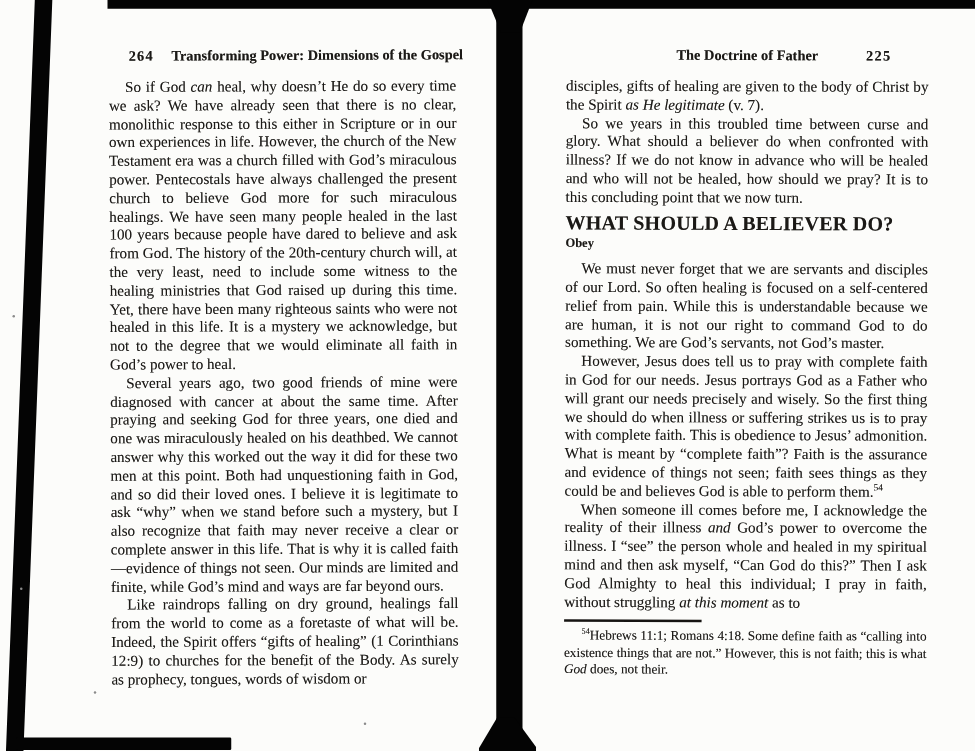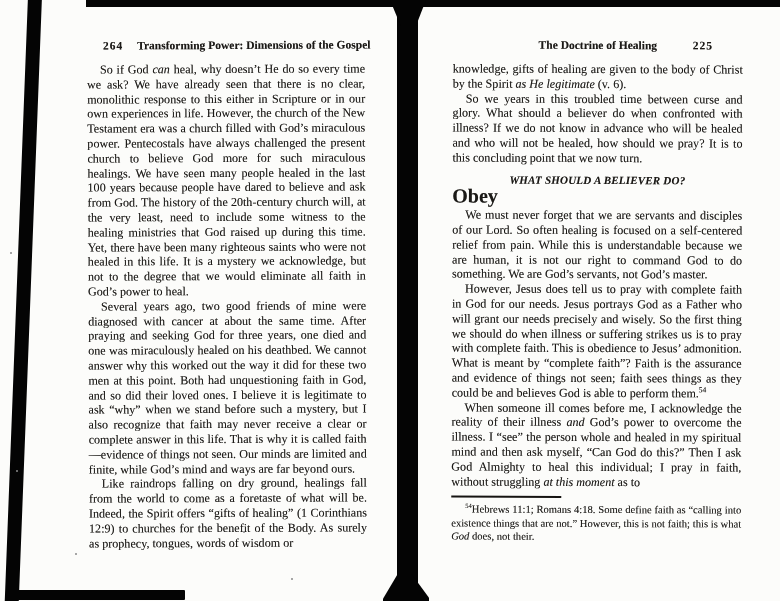--- a/index.html
+++ b/index.html
@@ -32,25 +32,25 @@
   
   .left-col{position:absolute;left:88px;top:38px;width:278px;transform:rotate(-0.25deg);}
   .left-col .running-head .pagenum{margin-left:16px;margin-right:14px;letter-spacing:1px;}
   .left-col .page-body{margin-top:9px;}
   
   .right-col{position:absolute;left:452px;top:38px;width:290px;transform:rotate(0.2deg);}
   .right-col .running-head{position:relative;text-align:center;}
   .right-col .running-head .pagenum{position:absolute;left:240px;top:0;letter-spacing:1px;}
   .right-col .page-body{margin-top:9px;}
   .sect-head{
-    font-size:11px;font-weight:bold;text-align:center;
-    margin:7px 0 2px 0;letter-spacing:.2px;text-indent:0;font-style:italic;
+    font-size:16px;font-weight:bold;text-align:left;
+    margin:7px 0 2px 0;letter-spacing:.2px;text-indent:0;
   }
   .sub-head{
-    font-size:20px;font-weight:bold;text-align:left;
+    font-size:10px;font-weight:bold;text-align:left;
     margin:0 0 4px 0;text-indent:0;
   }
   sup{font-size:.62em;line-height:0;vertical-align:super;}
   .footnote{margin-top:7px;}
   .footnote-rule{width:110px;height:2px;background:#161412;margin-bottom:5px;}
   .footnote-text{
     margin:0;font-size:10.6px;line-height:13.2px;text-align:justify;
     text-indent:14px;text-shadow:0 0 .4px rgba(10,10,10,.4);
   }
   
@@ -74,25 +74,25 @@
     </div>
     <div class="page-body">
         <p class="indent"><span>So if God </span><i>can</i><span> heal, why doesn’t He do so every time we ask? We have already seen that there is no clear, monolithic response to this either in Scripture or in our own experiences in life. However, the church of the New Testament era was a church filled with God’s miraculous power. Pentecostals have always challenged the present church to believe God more for such miraculous healings. We have seen many people healed in the last 100 years because people have dared to believe and ask from God. The history of the 20th-century church will, at the very least, need to include some witness to the healing ministries that God raised up during this time. Yet, there have been many righteous saints who were not healed in this life. It is a mystery we acknowledge, but not to the degree that we would eliminate all faith in God’s power to heal.</span></p>
         <p class="indent"><span>Several years ago, two good friends of mine were diagnosed with cancer at about the same time. After praying and seeking God for three years, one died and one was miraculously healed on his deathbed. We cannot answer why this worked out the way it did for these two men at this point. Both had unquestioning faith in God, and so did their loved ones. I believe it is legitimate to ask “why” when we stand before such a mystery, but I also recognize that faith may never receive a clear or complete answer in this life. That is why it is called faith—evidence of things not seen. Our minds are limited and finite, while God’s mind and ways are far beyond ours.</span></p>
         <p class="indent"><span>Like raindrops falling on dry ground, healings fall from the world to come as a foretaste of what will be. Indeed, the Spirit offers “gifts of healing” (1 Corinthians 12:9) to churches for the benefit of the Body. As surely as prophecy, tongues, words of wisdom or</span></p>
       </div>
   </div>
 
   <div class="right-col">
     <div class="running-head">
-      <span class="head-title">The Doctrine of Healing</span>
+      <span class="head-title">The Doctrine of Father</span>
       <span class="pagenum">225</span>
     </div>
     <div class="page-body">
-        <p class="no-indent"><span>knowledge, gifts of healing are given to the body of Christ by the Spirit </span><i>as He legitimate</i><span> (v. 6).</span></p>
+        <p class="no-indent"><span>disciples, gifts of healing are given to the body of Christ by the Spirit </span><i>as He legitimate</i><span> (v. 7).</span></p>
         <p class="indent"><span>So we years in this troubled time between curse and glory. What should a believer do when confronted with illness? If we do not know in advance who will be healed and who will not be healed, how should we pray? It is to this concluding point that we now turn.</span></p>
         <div class="sect-head">WHAT SHOULD A BELIEVER DO?</div>
         <div class="sub-head">Obey</div>
         <p class="indent"><span>We must never forget that we are servants and disciples of our Lord. So often healing is focused on a self-centered relief from pain. While this is understandable because we are human, it is not our right to command God to do something. We are God’s servants, not God’s master.</span></p>
         <p class="indent"><span>However, Jesus does tell us to pray with complete faith in God for our needs. Jesus portrays God as a Father who will grant our needs precisely and wisely. So the first thing we should do when illness or suffering strikes us is to pray with complete faith. This is obedience to Jesus’ admonition. What is meant by “complete faith”? Faith is the assurance and evidence of things not seen; faith sees things as they could be and believes God is able to perform them.</span><sup>54</sup></p>
         <p class="indent"><span>When someone ill comes before me, I acknowledge the reality of their illness </span><i>and</i><span> God’s power to overcome the illness. I “see” the person whole and healed in my spiritual mind and then ask myself, “Can God do this?” Then I ask God Almighty to heal this individual; I pray in faith, without struggling </span><i>at this moment</i><span> as to</span></p>
       </div>
     <div class="footnote">
       <div class="footnote-rule"></div>
       <p class="footnote-text"><sup>54</sup><span>Hebrews 11:1; Romans 4:18. Some define faith as “calling into existence things that are not.” However, this is not faith; this is what </span><i>God</i><span> does, not their.</span></p>

